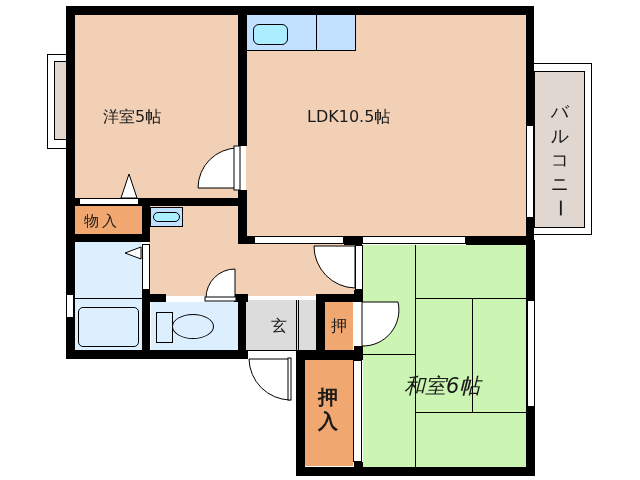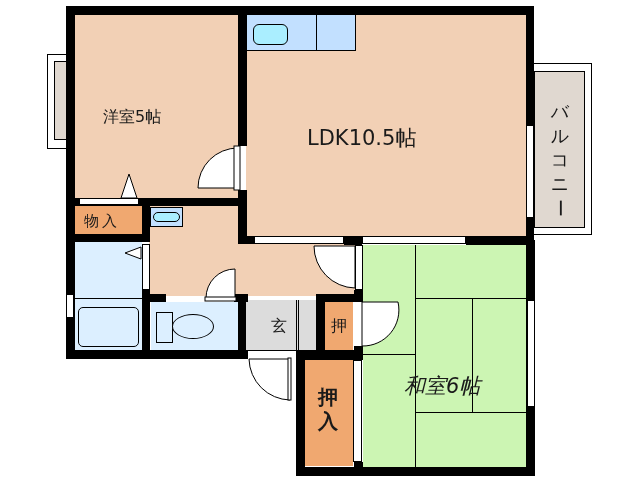--- a/index.html
+++ b/index.html
@@ -141,14 +141,14 @@
   <rect x="40" y="0" width="3" height="42" fill="#fff" stroke="#000" stroke-width="1"></rect>
 </svg>
 <svg style="left:120px;top:173px;" width="18" height="26">
   <path d="M9 1 L17 25 L1 25 Z" fill="#fff" stroke="#000" stroke-width="1"></path>
 </svg>
 <svg style="left:124px;top:246px;" width="18" height="14">
   <path d="M17 1 L1 7 L17 13 Z" fill="#fff" stroke="#000" stroke-width="1"></path>
 </svg>
 
 <div class="room-label" style="left:103px;top:107px;font-size:16px;">洋室5帖</div>
-<div class="room-label" style="left:307px;top:124px;font-size:21px;">LDK10.5帖</div>
+<div class="room-label" style="left:307px;top:107px;font-size:16px;">LDK10.5帖</div>
 <div class="room-label" style="left:404px;top:372px;font-size:21px;font-style:italic;">和室6帖</div>
 
 </body></html>

